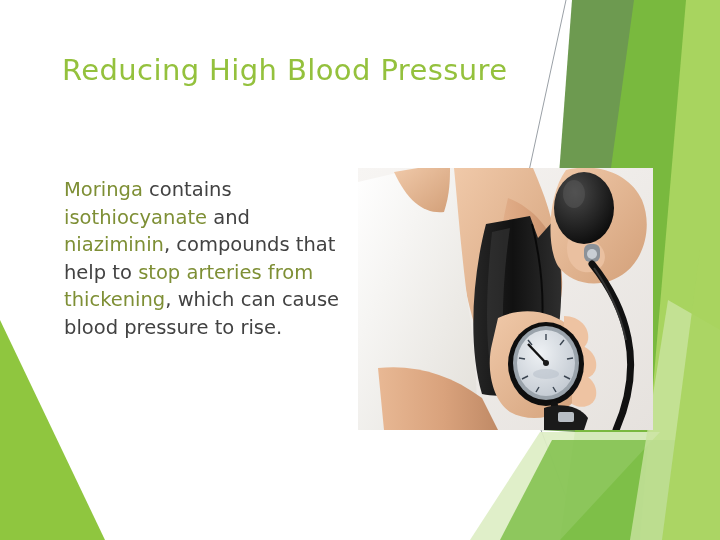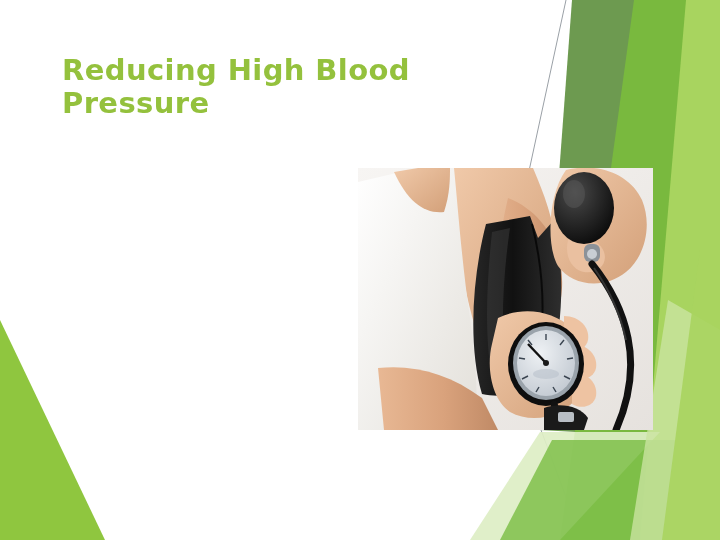--- a/index.html
+++ b/index.html
@@ -25,21 +25,21 @@
     height: 540px;
     pointer-events: none;
   }
   .slide-title {
     position: absolute;
     left: 62px;
     top: 54px;
     width: 480px;
     font-family: "DejaVu Sans", sans-serif;
     font-size: 29px;
-    font-weight: 700;
+    font-weight: 400;
     letter-spacing: 0.4px;
     color: #94c13d;
     line-height: 1.15;
   }
   .body-text {
     position: absolute;
     left: 64px;
     top: 176px;
     width: 282px;
     font-family: "DejaVu Sans", sans-serif;
@@ -83,20 +83,21 @@
     <polygon points="686,0 720,0 720,540 640,540" fill="#a8d45f"></polygon>
 
     <polygon points="540,432 660,432 560,540 470,540" fill="#ddeec4" opacity="0.92"></polygon>
     <polygon points="552,440 700,440 720,540 500,540" fill="#7fc04a" opacity="0.85"></polygon>
     <polygon points="668,300 720,330 720,540 630,540" fill="#c9e3a0" opacity="0.8"></polygon>
     <polygon points="700,250 720,250 720,540 662,540" fill="#a8d45f" opacity="0.9"></polygon>
   </svg>
 
   <div class="slide-title">Reducing High Blood Pressure</div>
 
+  <div class="body-text"><span class="hl">Moringa</span><span> contains </span><span class="hl">isothiocyanate</span><span> and </span><span class="hl">niaziminin</span><span>, compounds that help to </span><span class="hl">stop arteries from thickening</span><span>, which can cause blood pressure to rise.</span></div>
 
   <div class="photo-frame">
     <svg viewBox="0 0 295 262" width="295" height="262" preserveAspectRatio="xMidYMid slice">
       <defs>
         <linearGradient id="bgGrad" x1="0" y1="0" x2="1" y2="1">
           <stop offset="0%" stop-color="#f7f5f3"></stop>
           <stop offset="100%" stop-color="#e6e2de"></stop>
         </linearGradient>
         <linearGradient id="skinGrad" x1="0" y1="0" x2="1" y2="0">
           <stop offset="0%" stop-color="#e8b894"></stop>

